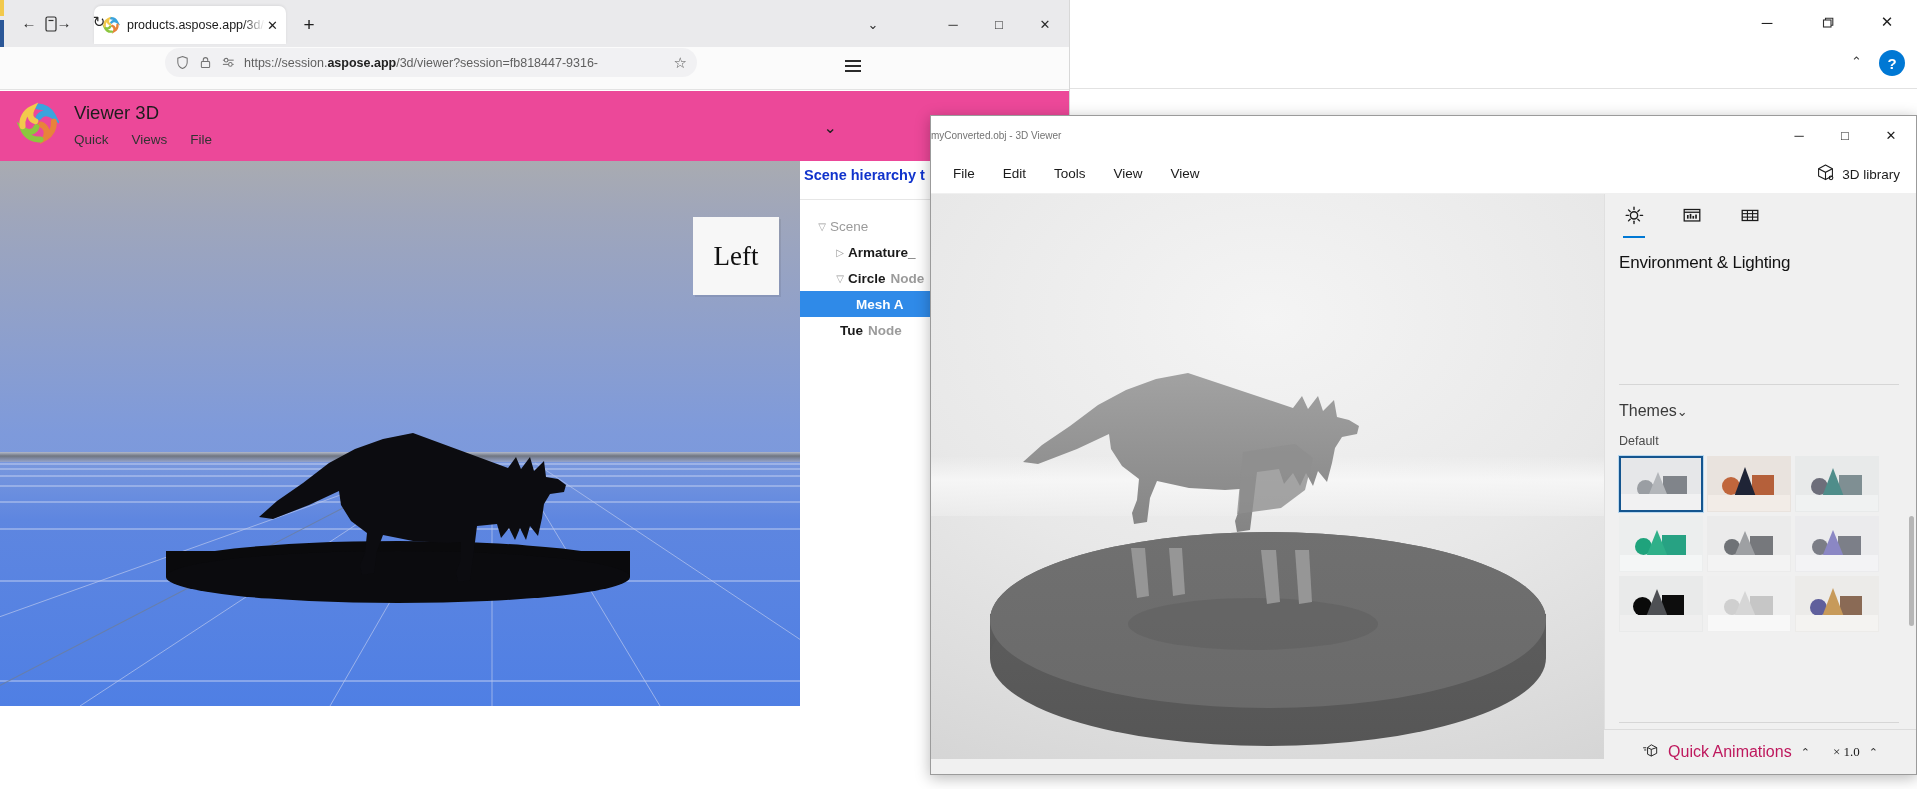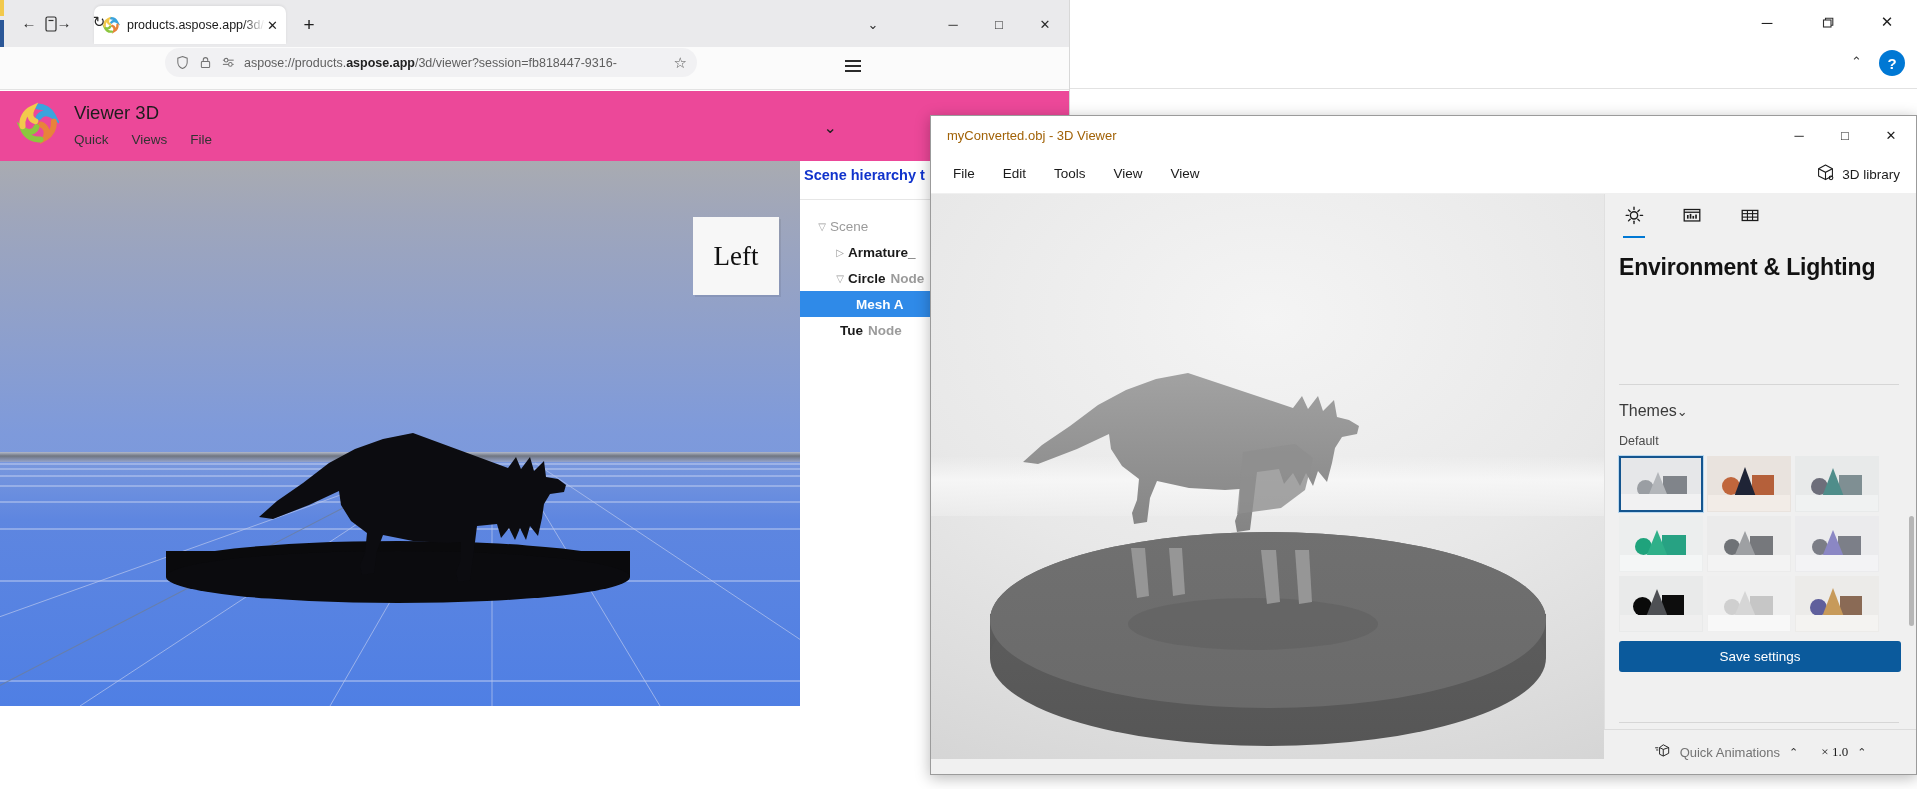--- a/index.html
+++ b/index.html
@@ -174,21 +174,21 @@
     position: absolute; left: 930px; top: 115px; width: 987px; height: 660px;
     background: #f0f0f0;
     border: 1px solid #9b9b9b;
     box-shadow: 0 3px 14px rgba(0,0,0,.28);
     overflow: hidden;
   }
   .v3d-title {
     position: absolute; left: 0; top: 0; width: 985px; height: 38px;
     background: #ffffff; display: flex; align-items: center;
   }
-  .v3d-title-text { margin-left: 16px; font-size: 13px; color: #a16207; }
+  .v3d-title-text { font-size: 10px; color: #737373; }
   .v3d-winctl { position: absolute; top: 0; height: 38px; width: 46px;
     display:flex; align-items:center; justify-content:center; font-size:13px; color:#1b1b1b; }
   .v3d-menubar {
     position: absolute; left: 0; top: 38px; width: 985px; height: 39px;
     background: #ffffff; display: flex; align-items: center;
   }
   .v3d-menubar .mi { font-size: 13.5px; color: #1b1b1b; padding: 0 14px; }
   .v3d-lib {
     position: absolute; right: 16px; top: 47px;
     display: flex; align-items: center; gap: 7px; font-size: 13.5px; color: #1b1b1b;
@@ -209,21 +209,21 @@
   .sp {
     position: absolute; left: 673px; top: 0; width: 312px; height: 580px;
     background: #f0f0f0; border-left: 1px solid #e0e0e0;
   }
   .sp-tabs { position: absolute; left: 14px; top: 10px; display: flex; gap: 28px; }
   .sp-tab { width: 30px; height: 34px; display:flex; align-items:flex-start; justify-content:center;
             position: relative; }
   .sp-tab .uline { position:absolute; left:4px; bottom:0; width:22px; height:2.5px; background:#0078d4; }
   .sp-heading {
     position: absolute; left: 14px; top: 58px; width: 260px;
-    font-size: 23px; font-weight: bold; color: #121212; line-height: 1.33;
+    font-size: 17px; font-weight: normal; color: #121212; line-height: 1.33;
     letter-spacing: -.2px;
   }
   .sp-rule { position:absolute; left:14px; width:280px; height:1px; background:#d6d6d6; }
   .sp-themes-hdr {
     position: absolute; left: 14px; top: 208px; width: 282px;
     display: flex; align-items: center; justify-content: flex-start;
   }
   .sp-themes-hdr span.t { font-size: 16px; color: #3a3a3a; }
   .sp-themes-hdr span.c { font-size: 13px; color: #3a3a3a; }
   .sp-default { position: absolute; left: 14px; top: 240px; font-size: 12.5px; color: #4a4a4a; }
@@ -251,21 +251,21 @@
     position:absolute; right:2px; top:262px; width:5px; height:250px;
     background:#f0f0f0;
   }
   .sp-scrollbar i { position:absolute; left:0; top:60px; width:5px; height:110px; background:#b6b6b6; border-radius:3px; }
 
   .statusbar {
     position: absolute; left: 673px; top: 535px; width: 312px; height: 45px;
     background: #f0f0f0; border-top: 1px solid #dcdcdc;
     display: flex; align-items: center; justify-content: center; gap: 9px;
   }
-  .statusbar .qa { font-size: 13px; color: #737373; }
+  .statusbar .qa { font-size: 16px; color: #be185d; }
   .statusbar .chev { font-size: 11px; color: #333; }
   .statusbar .spd { font-size: 13px; color: #1b1b1b; font-family: Liberation Serif, serif; }
   .v3d-footer {
     position:absolute; left:0; top:580px; width:985px; height:78px; background:#f0f0f0;
   }
 </style>
 </head>
 <body>
 
 <div id="root">
@@ -338,21 +338,21 @@
           </svg>
       </span>
       <span class="br-urlicon">
         <svg width="15" height="15" viewBox="0 0 16 16">
             <line x1="2" y1="5.5" x2="13.5" y2="5.5" stroke="#4a4a4a" stroke-width="1.1"></line>
             <line x1="2" y1="10" x2="13.5" y2="10" stroke="#4a4a4a" stroke-width="1.1"></line>
             <circle cx="5.5" cy="5.5" r="1.9" fill="#fff" stroke="#4a4a4a" stroke-width="1.1"></circle>
             <circle cx="10" cy="10" r="1.9" fill="#fff" stroke="#4a4a4a" stroke-width="1.1"></circle>
           </svg>
       </span>
-      <span class="br-urltext"><span>aspose://products.</span><b>aspose.app</b><span>/3d/viewer?session=fb818447-9316-</span></span>
+      <span class="br-urltext"><span>https://session.</span><b>aspose.app</b><span>/3d/viewer?session=fb818447-9316-</span></span>
       <span class="br-star">☆</span>
     </div>
 
     <div class="br-hamburger">
         <i></i>
         <i></i>
         <i></i>
       </div>
 
     <div class="page">
@@ -649,21 +649,20 @@
                 <div class="cone" style="left:26px;top:11px;border-bottom:29px solid #c79a5a"></div>
                 <div style="position:absolute;left:0;bottom:0;width:100%;height:16px;background:#f4f3f1"></div>
               </div>
           </div>
         </div>
 
         <div class="sp-scrollbar">
             <i></i>
           </div>
 
-        <button class="btn-save">Save settings</button>
 
         <div class="sp-rule" style="top:528px"></div>
       </div>
 
       <div class="statusbar">
         <span>
           <svg width="17" height="17" viewBox="0 0 22 22">
             <path d="M12 3.6 19 7.2v7.4L12 18.2 7.2 15.8V7.2z" fill="none" stroke="#1b1b1b" stroke-width="1.2" stroke-linejoin="round"></path>
             <path d="M7.2 7.2 12 9.6 19 7.2 M12 9.6v8.6" fill="none" stroke="#1b1b1b" stroke-width="1.2"></path>
             <g stroke="#1b1b1b" stroke-width="1.2">

